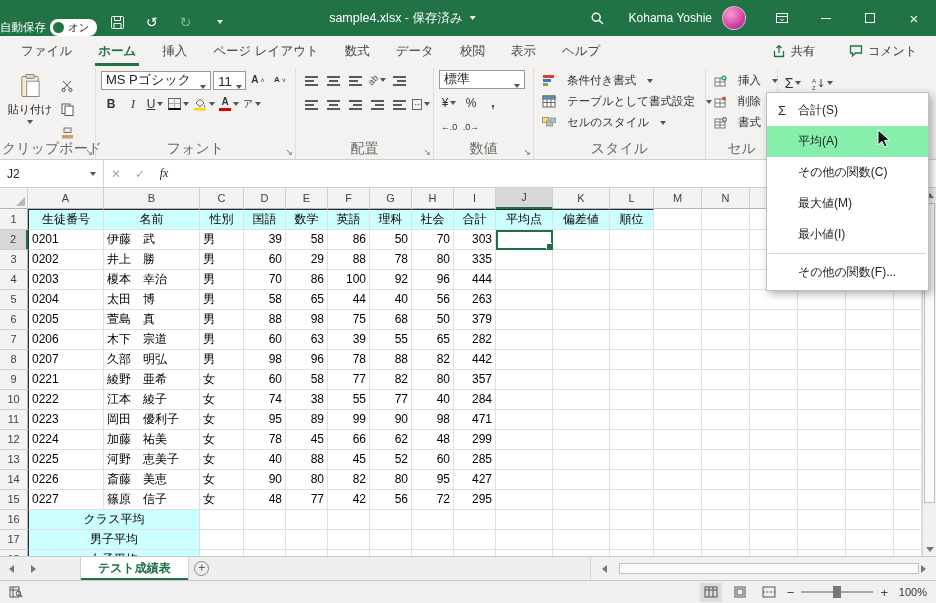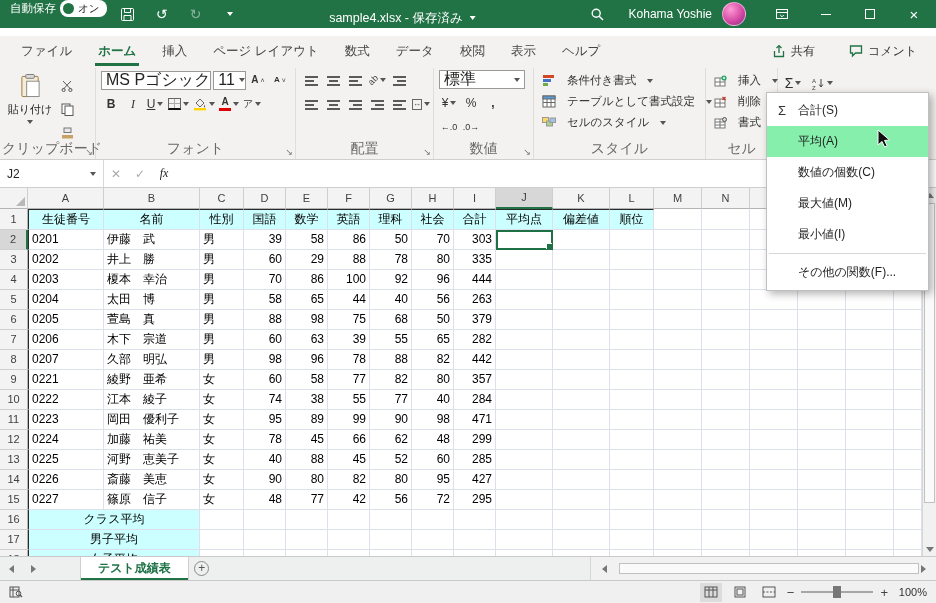--- a/index.html
+++ b/index.html
@@ -3,21 +3,21 @@
 <meta charset="utf-8">
 <style>
 *{margin:0;padding:0;box-sizing:border-box}
 html,body{width:936px;height:603px;overflow:hidden}
 body{font-family:"Liberation Sans","DejaVu Sans",sans-serif;font-size:12px;color:#252423;background:#fff;position:relative}
 button{background:none;border:none;font:inherit;color:inherit;cursor:default;padding:0}
 svg{display:block}
 .car{display:inline-block;width:0;height:0;border-left:3px solid transparent;border-right:3px solid transparent;border-top:4px solid #555}
 .car.w{border-top-color:#fff}
 
-#titlebar{position:absolute;left:0;top:0;width:936px;height:28px;background:#217346;color:#fff;display:flex;align-items:flex-start;padding-left:10px;gap:8px}
+#titlebar{position:absolute;left:0;top:0;width:936px;height:36px;background:#217346;color:#fff;display:flex;align-items:flex-end;gap:8px}
 .as-label{font-size:11.5px}
 .as-pill{background:#fff;border-radius:8px;height:17px;display:inline-flex;align-items:center;gap:4px;padding:0 7px 0 3px;margin-left:4px}
 .as-knob{width:11px;height:11px;border-radius:50%;background:#217346}
 .as-state{color:#1b1b1b;font-size:10.5px}
 .tbtn{width:26px;height:28px;display:flex;align-items:center;justify-content:center;font-size:14px}
 .tbtn.dis{opacity:.45}
 .tb-title{position:absolute;left:43%;transform:translateX(-50%);top:0;height:36px;display:flex;align-items:center;gap:7px;font-size:12.5px}
 .tb-right{margin-left:auto;display:flex;align-items:center;height:100%}
 .tb-user{font-size:12px;margin:0 10px 0 18px}
 .avatar{width:24px;height:24px;border-radius:50%;background:radial-gradient(circle at 35% 30%,#ff9ad5,#d0439f 60%,#7b2d8b);border:1px solid #ffffff88;margin-right:14px}
@@ -31,21 +31,21 @@
 .rtab.active::after{content:"";position:absolute;left:10px;right:10px;bottom:0;height:3px;background:#217346}
 .tabright{margin-left:auto;display:flex;align-items:center;padding-right:8px;gap:12px}
 .trb{display:flex;align-items:center;gap:5px;padding:3px 11px;font-size:12px;color:#333}
 
 #ribbon{position:absolute;left:0;top:66px;width:936px;height:94px;background:#f3f2f1;border-bottom:1px solid #d1cfcd;display:flex;align-items:stretch;padding:2px 0 0 2px}
 .rg{position:relative;border-right:1px solid #e0dedc;padding:2px 5px 16px 5px;flex:none}
 .rg-label{position:absolute;bottom:1px;left:0;right:0;text-align:center;font-size:14px;color:#6a6865;white-space:nowrap}
 .launcher{position:absolute;right:2px;bottom:2px;font-size:9px;color:#777;line-height:1}
 .ib{height:20px;min-width:20px;display:inline-flex;align-items:center;justify-content:center;gap:2px;border:1px solid transparent;font-size:12px;color:#333}
 .frow{display:flex;align-items:center;gap:2px;margin-bottom:4px}
-.combo{display:flex;align-items:center;justify-content:space-between;background:#fff;border:1px solid #999;height:19px;padding:0 4px;font-size:16px;gap:4px;white-space:nowrap;overflow:hidden}
+.combo{display:flex;align-items:flex-end;justify-content:space-between;background:#fff;border:1px solid #999;height:19px;padding:0 4px;font-size:13px;gap:4px;white-space:nowrap;overflow:hidden}
 .pastewrap{display:flex;gap:4px}
 .paste-big{width:46px;display:flex;flex-direction:column;align-items:center;gap:3px;padding-top:3px;font-size:11px}
 .clip-col{display:flex;flex-direction:column;gap:4px;padding-top:5px}
 .bld{font-weight:bold}.itl{font-style:italic;font-family:"Liberation Serif",serif}.unl{text-decoration:underline}
 .ic-lines{width:13px;height:11px;display:inline-block;background-repeat:no-repeat;background-image:linear-gradient(#5a5a5a,#5a5a5a),linear-gradient(#5a5a5a,#5a5a5a),linear-gradient(#5a5a5a,#5a5a5a);background-size:13px 2px,9px 2px,13px 2px}
 .al-left{background-position:0 1px,0 5px,0 9px}
 .al-center{background-position:0 1px,2px 5px,0 9px}
 .al-right{background-position:0 1px,4px 5px,0 9px}
 .ic-borders{width:13px;height:12px;display:inline-block;border:1px solid #666;border-bottom:2px solid #111;background:linear-gradient(#aaa,#aaa) center/100% 1px no-repeat,linear-gradient(90deg,#aaa,#aaa) center/1px 100% no-repeat}
 .ic-A{display:inline-flex;flex-direction:column;align-items:center;line-height:1}
@@ -981,21 +981,21 @@
   <button class="mi" style="width:100%">
       <span class="mic">Σ</span>
       <span>合計(S)</span>
     </button>
   <button class="mi hl" style="width:100%">
       <span class="mic"></span>
       <span>平均(A)</span>
     </button>
   <button class="mi" style="width:100%">
       <span class="mic"></span>
-      <span>数値の個数(C)</span>
+      <span>その他の関数(C)</span>
     </button>
   <button class="mi" style="width:100%">
       <span class="mic"></span>
       <span>最大値(M)</span>
     </button>
   <button class="mi" style="width:100%">
       <span class="mic"></span>
       <span>最小値(I)</span>
     </button>
   <div class="msep"></div>

